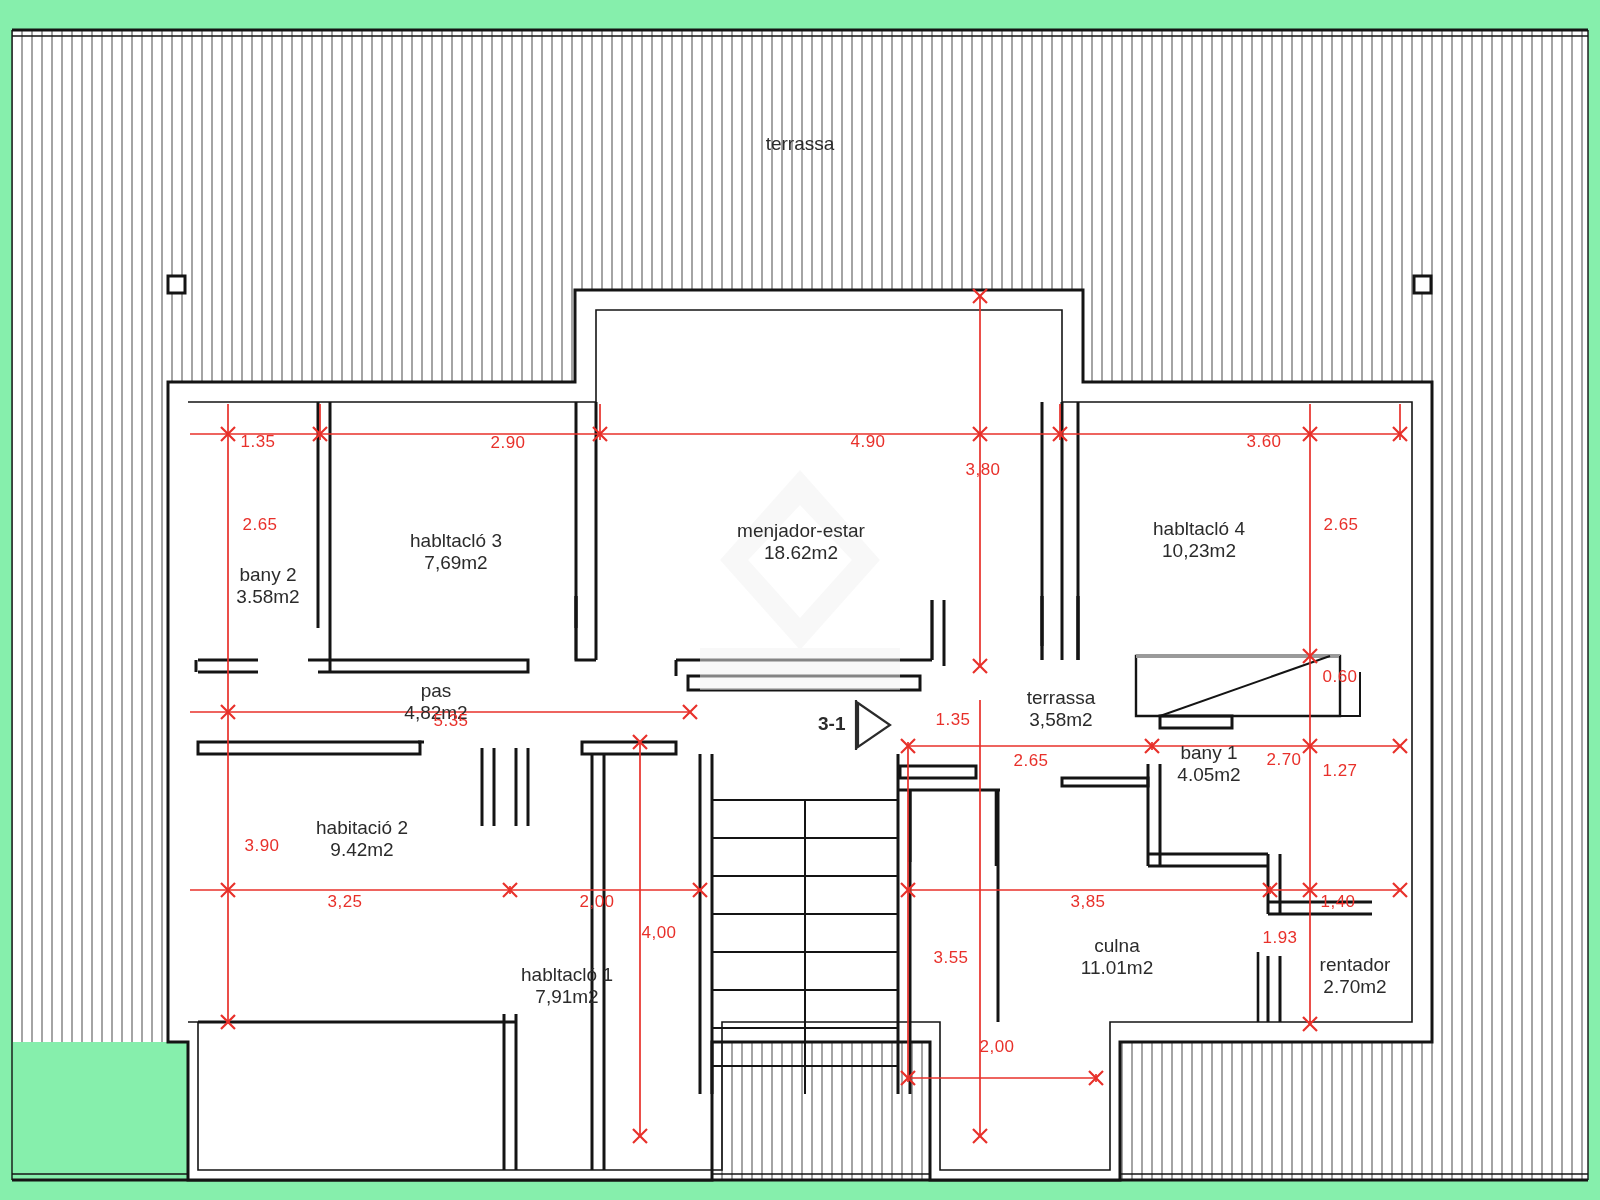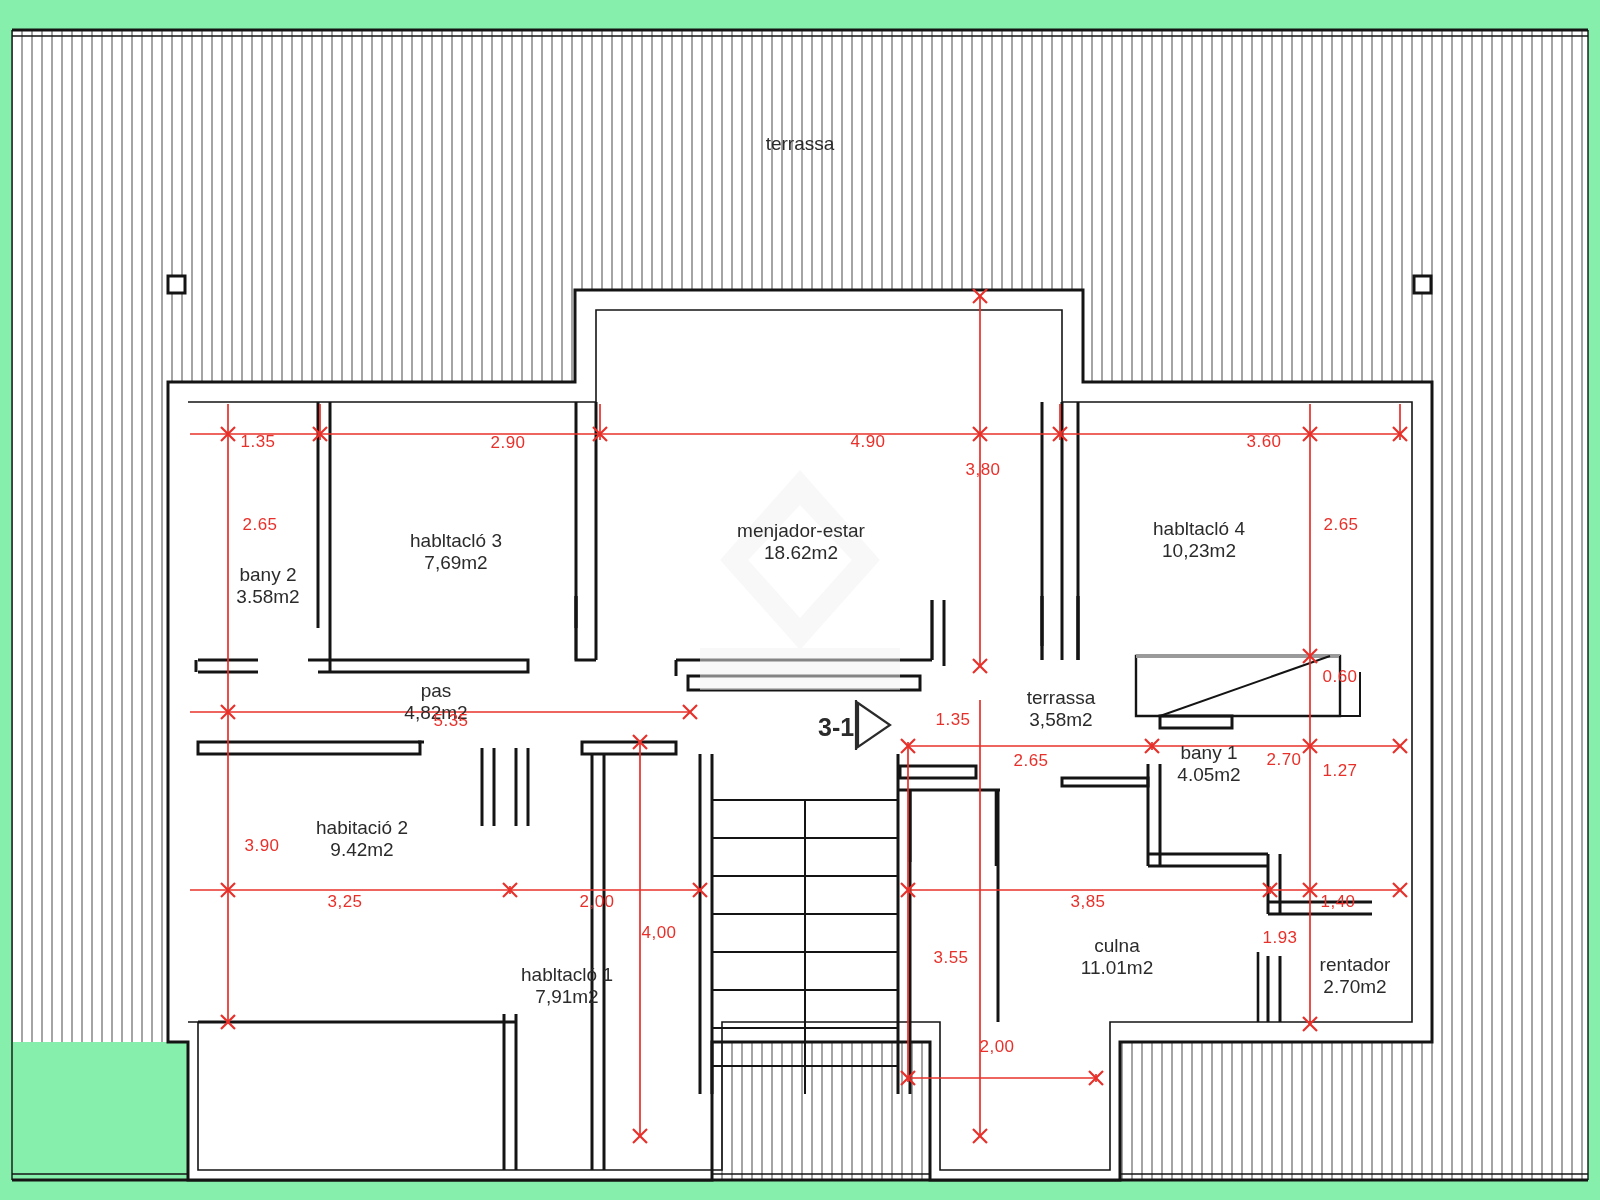--- a/index.html
+++ b/index.html
@@ -27,21 +27,21 @@
     position:absolute;
     color:#e8302a;
     font-size:17px;
     line-height:18px;
     white-space:nowrap;
     font-family:"Liberation Sans","DejaVu Sans",sans-serif;
     letter-spacing:0.5px;
   }
   .dim.center{transform:translateX(-50%);text-align:right;}
   .sect-tag{
-    position:absolute;color:#2b2b2b;font-size:25px;font-weight:bold;
+    position:absolute;color:#2b2b2b;font-size:19px;font-weight:bold;
     font-family:"Liberation Sans","DejaVu Sans",sans-serif;
   }
 </style>
 </head>
 <body>
 
 <div id="plan-root">
 
   <svg class="plan" viewBox="0 0 1600 1200">
     <defs>

